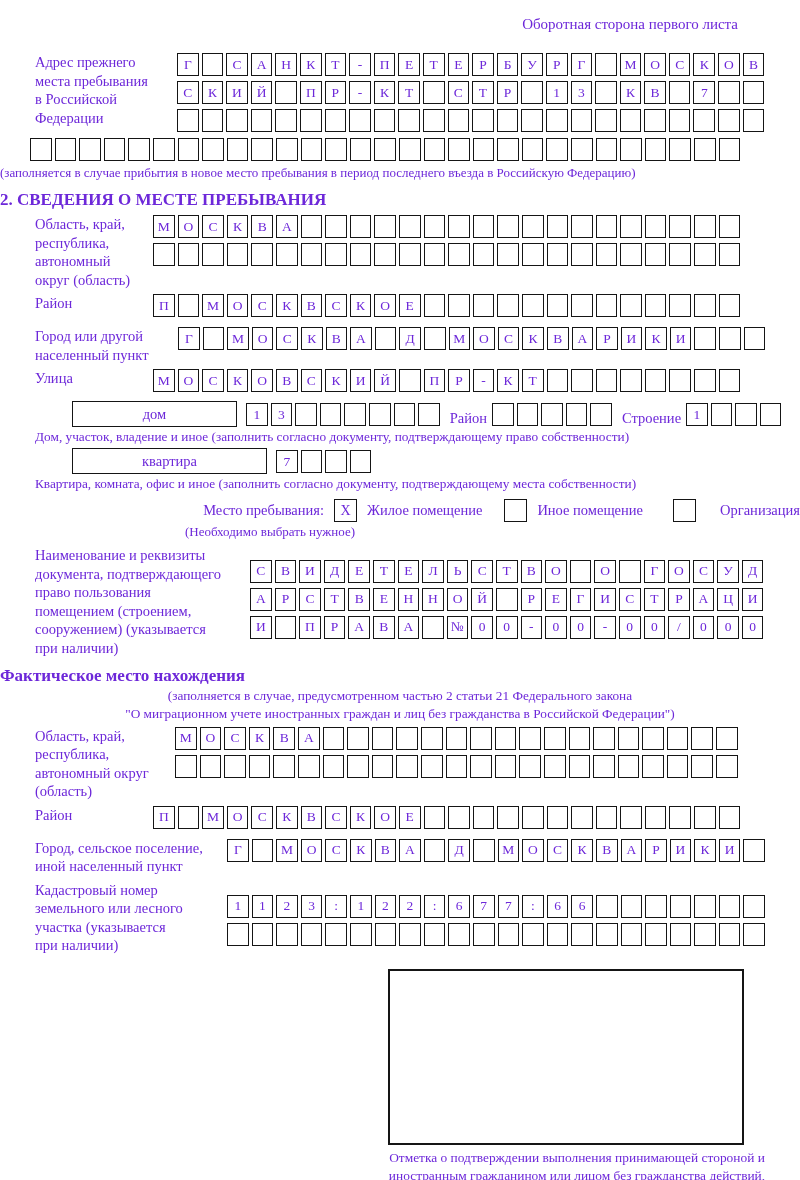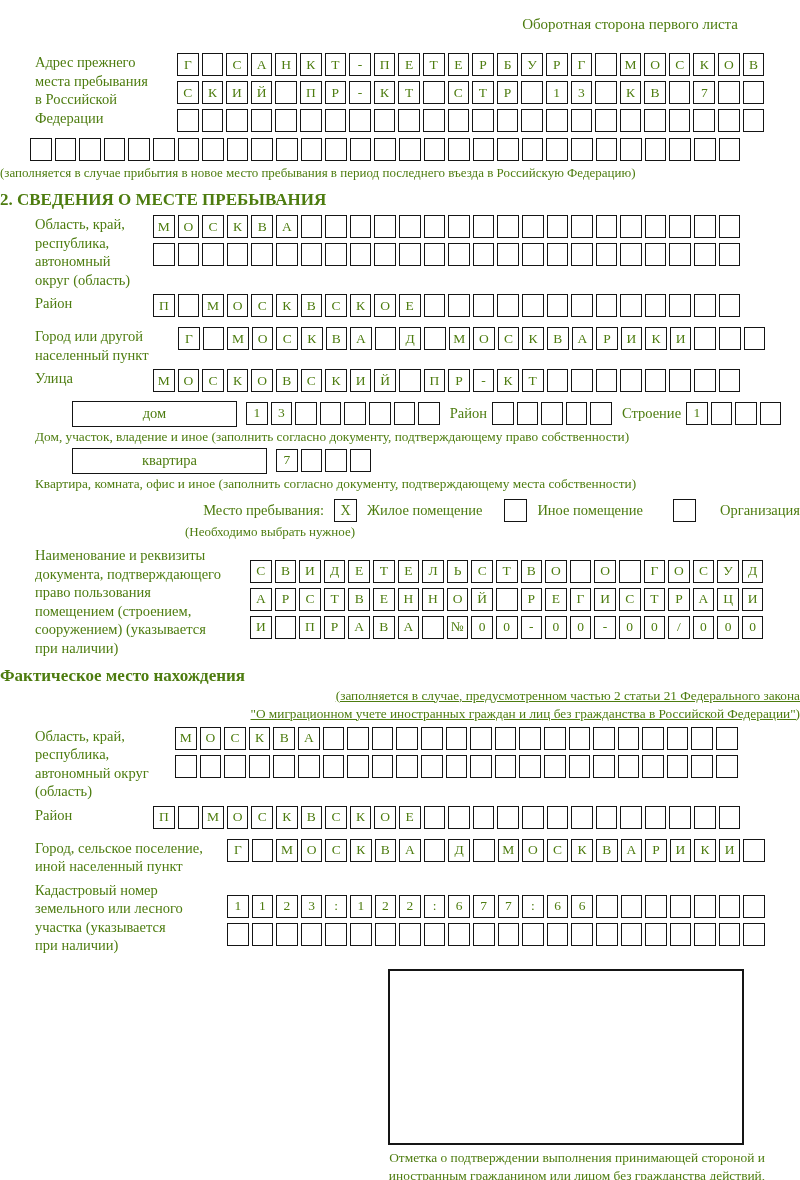--- a/index.html
+++ b/index.html
@@ -1,17 +1,17 @@
 <!DOCTYPE html>
 <html><head>
 <meta charset="utf-8">
 <style>
   html,body{margin:0;padding:0;background:#fff;}
   .page{
-    width:800px;height:1180px;background:#ffffff;color:#4d7c0f;
+    width:800px;height:1180px;background:#ffffff;color:#6d28d9;
     font-family:"Liberation Serif","DejaVu Serif",serif;
     font-size:14px;position:relative;overflow:hidden;
   }
   .header{ text-align:right; padding:16px 62px 0 0; font-size:15px; }
   .block{ display:flex; align-items:flex-start; }
   .flabel{ white-space:pre-line; line-height:1.28; font-size:14.5px; flex-shrink:0; }
   .rows{ display:flex; flex-direction:column; }
   .cellrow{ display:flex; margin-bottom:4px; height:24px; }
   .cell{
     box-sizing:border-box; width:21.6px; height:23px; border:1.6px solid #151515;
@@ -22,38 +22,38 @@
   .prev-block .flabel{ width:142px; }
   .fullrow{ margin:1px 0 0 30px; }
   .note-center{ font-size:13px; margin-top:3px; }
   .sec-title{ text-align:left; font-weight:bold; font-size:17px; margin-top:9px; }
   .field{ margin:5px 0 0 35px; }
   .lbl-118{ width:118px; }
   .lbl-140{ width:140px; }
   .lbl-143{ width:143px; }
   .lbl-192{ width:192px; }
   .lbl-215{ width:215px; }
-  .houserow{ margin:3px 0 0 30px; display:flex; align-items:center; height:27px;padding-left:42px; }
+  .houserow{ margin:3px 0 0 30px; display:flex; align-items:flex-end; height:27px;padding-left:42px; }
   .namedbox{
     box-sizing:border-box; border:1.6px solid #151515; height:26px;
     display:inline-flex; align-items:center; justify-content:center; font-size:14.5px;
   }
   .box-dom{ width:165px; margin-right:9px; }
   .box-kv{ width:195px; margin-right:9px; }
   .inline-lbl{ font-size:14.5px; margin:0 5px 0 7px; }
   .caption{ margin:2px 0 0 35px; font-size:13.3px; }
   .checkline{ margin:7px 0 0 35px; display:flex; align-items:center;justify-content:flex-end; }
   .checkbox{
     box-sizing:border-box; width:23px; height:23px; border:1.6px solid #151515;
     display:inline-flex; align-items:center; justify-content:center;
     font-size:14px; margin:0 10px 0 10px; flex-shrink:0;
   }
   .opt-label{ font-size:14.5px; }
   .check-note{ margin:2px 0 0 185px; font-size:13px; }
-  .subtitle{ text-align:right; font-size:13.3px; margin-top:2px;text-decoration:underline; }
+  .subtitle{ text-align:center; font-size:13.3px; margin-top:2px; }
   .stamp-col{ margin:14px 0 0 388px; width:378px; }
   .stamp-box{ width:356px; height:176px; border:2px solid #151515; box-sizing:border-box; }
   .stamp-caption{ margin-top:4px; text-align:center; font-size:13.4px; line-height:1.32; width:378px; }
   .mt2{margin-top:2px;} .mt6{margin-top:6px;align-items:center;} .mt8{margin-top:8px;}
 </style>
 </head>
 <body>
 
 <div class="page">
 

